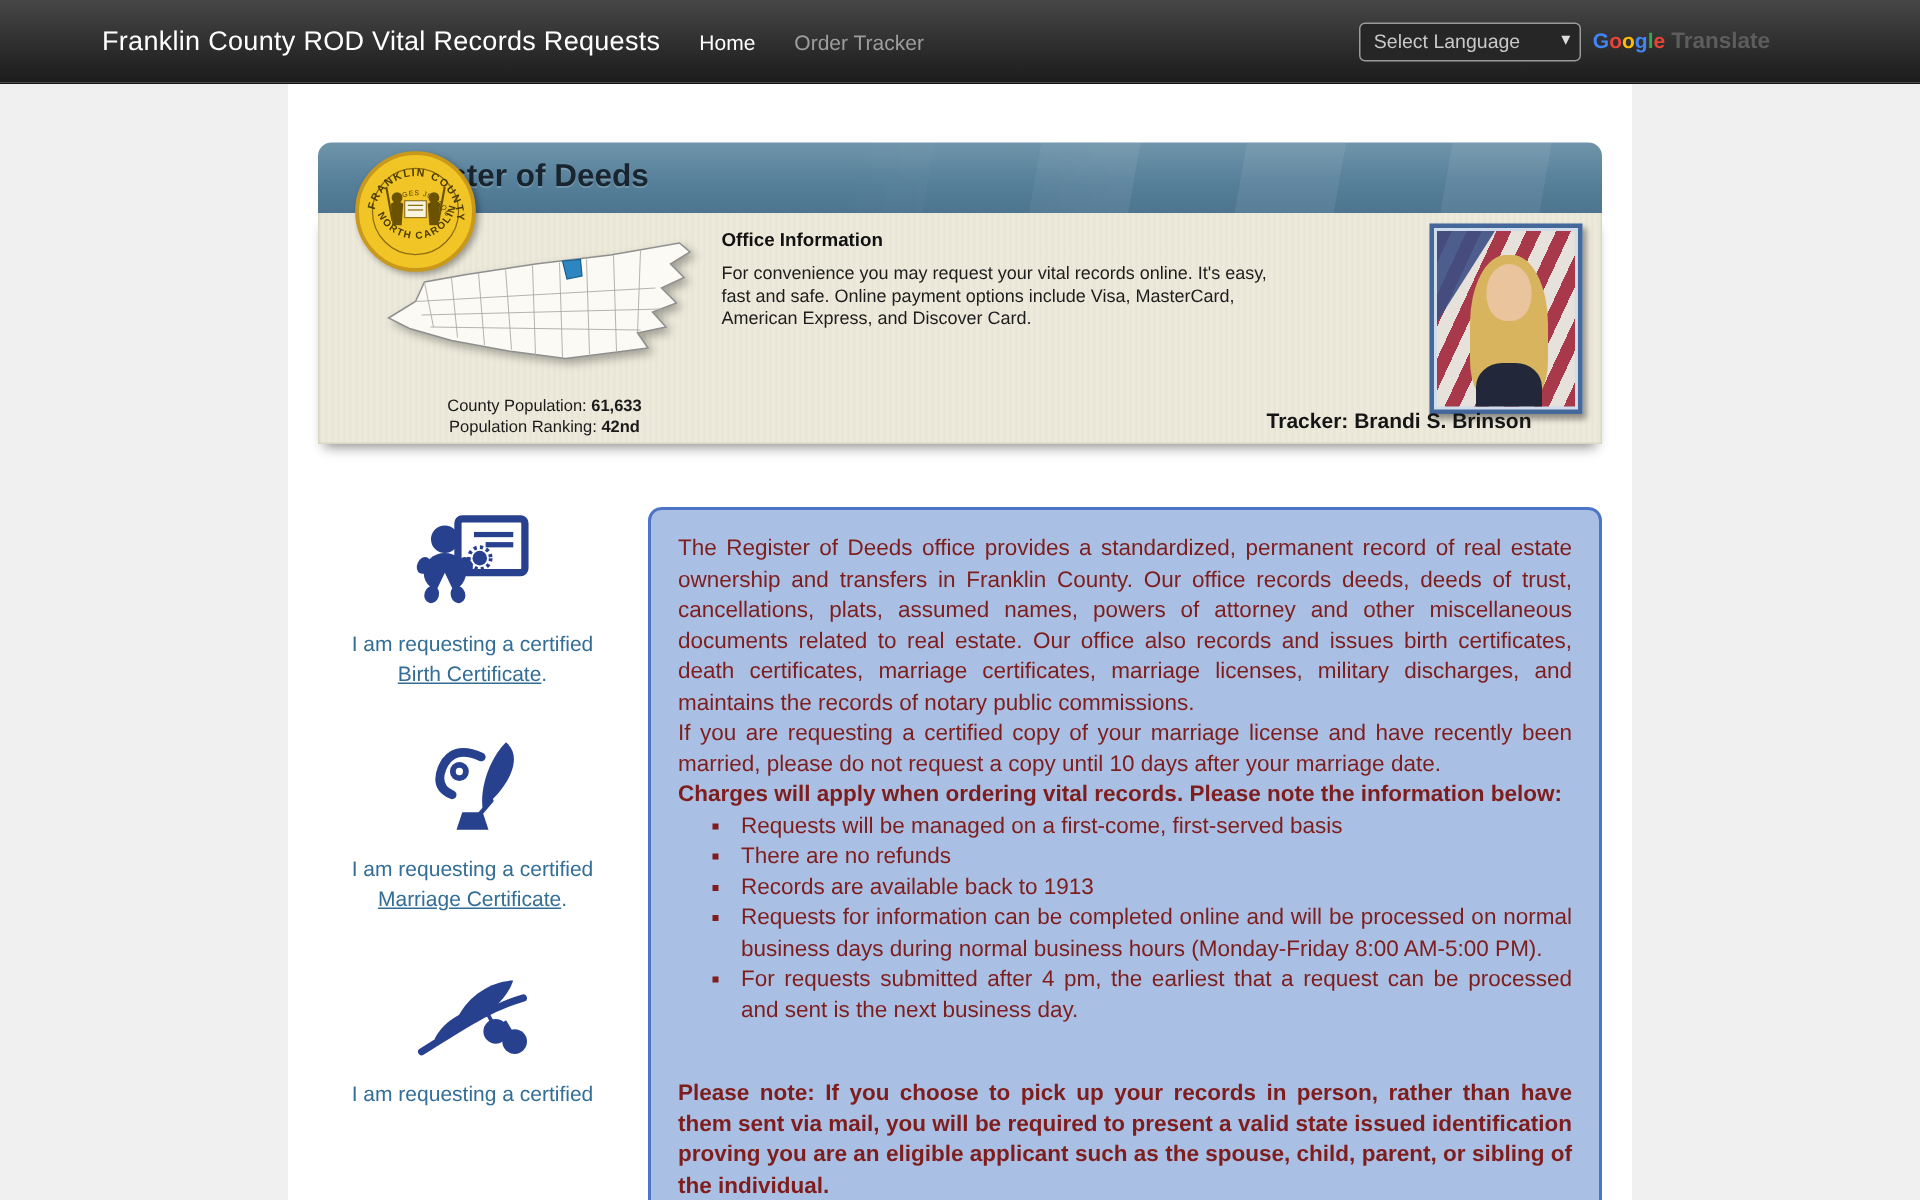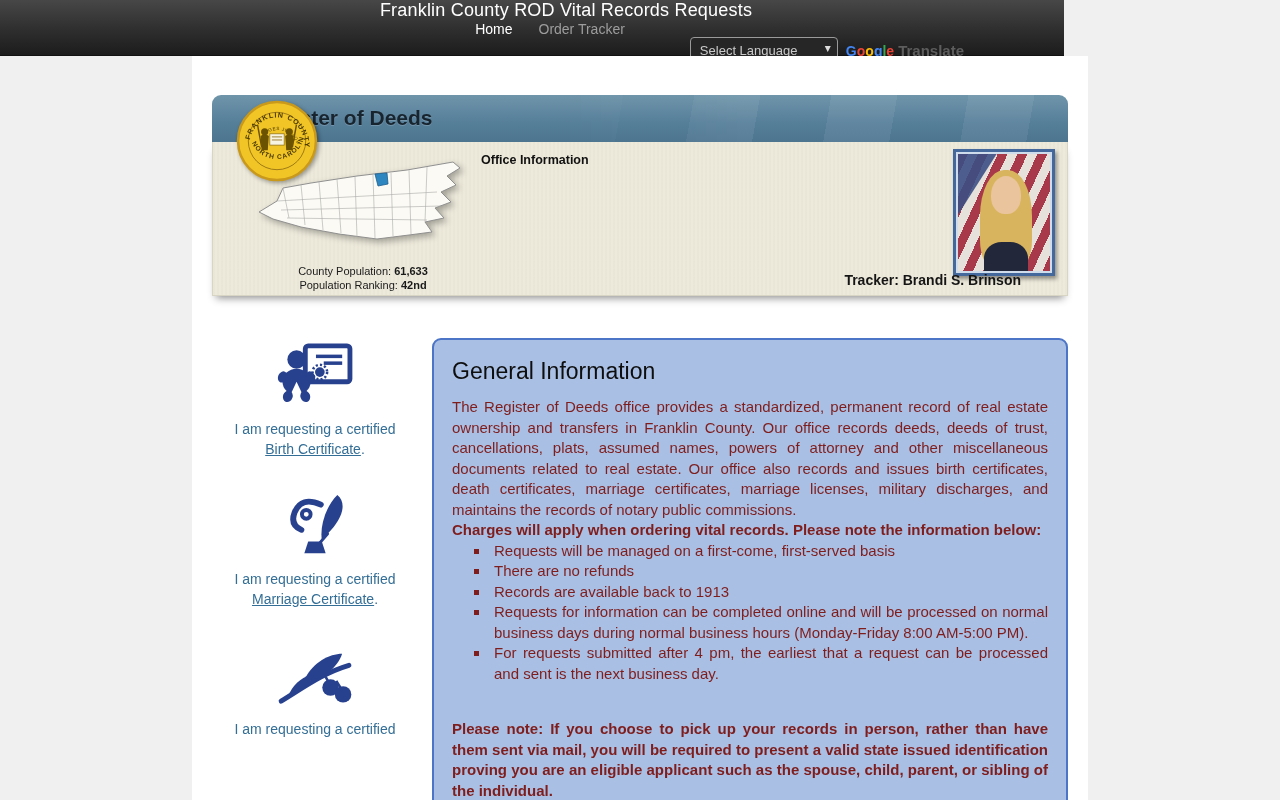--- a/index.html
+++ b/index.html
@@ -1,30 +1,30 @@
 <!DOCTYPE html>
 <html><head>
 <meta charset="utf-8">
 <style>
   * { box-sizing: border-box; margin: 0; padding: 0; }
   html, body { width: 1280px; height: 800px; overflow: hidden; }
   body { font-family: "Liberation Sans", "DejaVu Sans", sans-serif; background: #f0f0f0; position: relative; }
 
   
   .navbar {
-    position: absolute; top: 0; left: 0; width: 1064px; height: 56px;
+    position: absolute; top: 0; left: 0; width: 1280px; height: 56px;
     background: linear-gradient(180deg, #474747 0%, #2e2e2e 55%, #1c1c1c 100%);
     border-bottom: 1px solid #121212;
-    display: flex; align-items: center; flex-direction: column;
+    display: flex; align-items: center;
   }
   .navbar-brand {
     margin-left: 68px; color: #ffffff; font-size: 18px; font-weight: 500;
     letter-spacing: .2px; white-space: nowrap;
   }
-  .navbar-links { display: flex; align-items: center; margin-left: 36px; gap: 26px; }
+  .navbar-links { display: flex; align-items: center; margin-left: 26px; gap: 26px; }
   .nav-link { font-size: 14px; cursor: pointer; text-decoration: none; }
   .nav-link.active { color: #ffffff; }
   .nav-link.inactive { color: #9d9d9d; }
   .navbar-right { margin-left: auto; margin-right: 100px; display: flex; align-items: center; gap: 8px; }
   .lang-select-wrap { position: relative; }
   .lang-select {
     -webkit-appearance: none; appearance: none;
     width: 148px; height: 26px; background: #262626; color: #c9c9c9;
     border: 1px solid #9a9a9a; border-radius: 4px; font-size: 13px;
     padding: 2px 22px 2px 9px; font-family: inherit; cursor: pointer;
@@ -194,20 +194,21 @@
 
       <div class="pop-stats">
         <div><span>County Population:</span>
           <b>61,633</b></div>
         <div><span>Population Ranking:</span>
           <b>42nd</b></div>
       </div>
 
       <div class="banner-mid">
         <h4>Office Information</h4>
+        <p>For convenience you may request your vital records online.  It's easy, fast and safe.  Online payment options include Visa, MasterCard, American Express, and Discover Card.</p>
       </div>
 
       <div class="photo-frame">
         <div class="photo">
           <div class="flag-union"></div>
           <div class="hair"></div>
           <div class="face"></div>
           <div class="torso"></div>
         </div>
       </div>
@@ -276,22 +277,22 @@
         </svg>
       </div>
       <div class="cert-caption">
         <span>I am requesting a certified</span><br>
         
       </div>
     </div>
   </div>
 
   <div class="panel">
-    <h2>General Information</h2>
     <p>The Register of Deeds office provides a standardized, permanent record of real estate ownership and transfers in Franklin County. Our office records deeds, deeds of trust, cancellations, plats, assumed names, powers of attorney and other miscellaneous documents related to real estate. Our office also records and issues birth certificates, death certificates, marriage certificates, marriage licenses, military discharges, and maintains the records of notary public commissions.</p>
+    <p>If you are requesting a certified copy of your marriage license and have recently been married, please do not request a copy until 10 days after your marriage date.</p>
     <p class="bold-line">Charges will apply when ordering vital records. Please note the information below:</p>
     <ul>
       <li>Requests will be managed on a first-come, first-served basis</li>
       <li>There are no refunds</li>
       <li>Records are available back to 1913</li>
       <li>Requests for information can be completed online and will be processed on normal business days during normal business hours (Monday-Friday 8:00 AM-5:00 PM).</li>
       <li>For requests submitted after 4 pm, the earliest that a request can be processed and sent is the next business day.</li>
     </ul>
     <p class="pickup-note">Please note: If you choose to pick up your records in person, rather than have them sent via mail, you will be required to present a valid state issued identification proving you are an eligible applicant such as the spouse, child, parent, or sibling of the individual.</p>
   </div>

